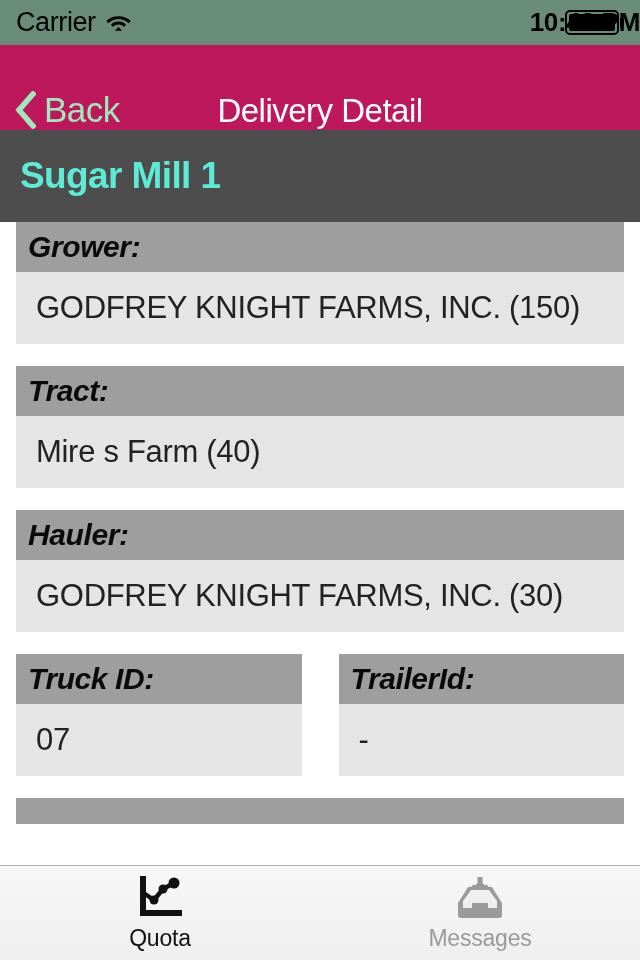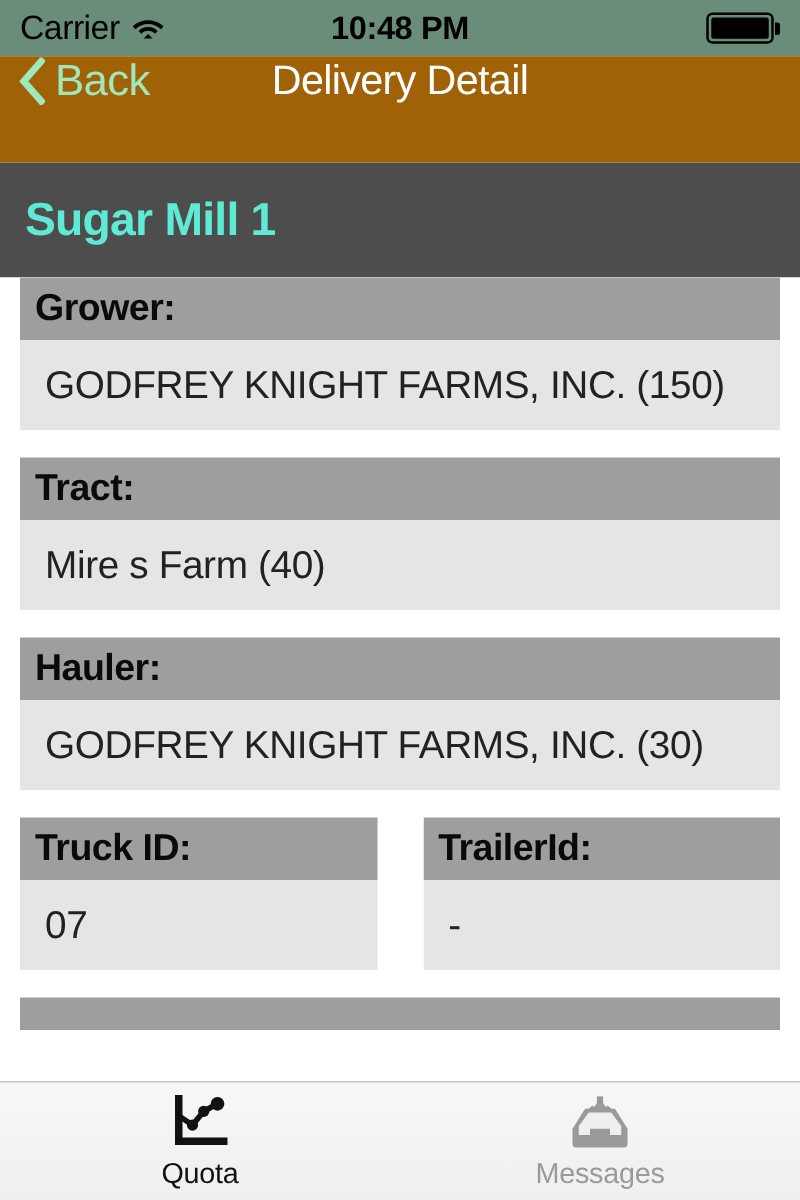--- a/index.html
+++ b/index.html
@@ -14,34 +14,34 @@
   
   .status-bar {
     height:45px; background:#6a8d79;
     display:flex; align-items:center; position:relative;
     padding:0 16px;
   }
   .status-left { display:flex; align-items:center; gap:9px; }
   .carrier-label { font-size:27px; color:#000; letter-spacing:-0.4px; }
   .wifi-icon { width:27px; height:21px; display:block; }
   .status-time {
-    position:absolute; left:0; right:0; text-align:center;
+    position:absolute; left:0; right:0; text-align:right;
     font-size:26px; font-weight:bold; color:#000; letter-spacing:-0.3px;
     pointer-events:none;
   }
   .status-right { margin-left:auto; display:flex; align-items:center; }
   .battery { width:54px; height:25px; border:2.5px solid #000; border-radius:5px;
              padding:2px; display:flex; align-items:center; }
   .battery-fill { background:#000; height:100%; border-radius:2px; }
   .battery-nub { width:4px; height:10px; background:#000; border-radius:0 2px 2px 0; margin-left:1.5px; }
 
   
   .nav-bar {
-    height:85px; background:#a16207;
-    display:flex; align-items:flex-start; position:relative;
+    height:85px; background:#be185d;
+    display:flex; align-items:flex-end; position:relative;
     padding:0 14px;
   }
   .back-button {
     display:flex; align-items:center; gap:8px; cursor:pointer; background:none; border:none;
   }
   .chevron-left { width:22px; height:38px; display:block; }
   .back-label { font-size:35px; color:#9fe8bb; letter-spacing:-0.5px; }
   .nav-title {
     position:absolute; left:0; right:0; text-align:center;
     font-size:33px; font-weight:normal; color:#fff; letter-spacing:-0.5px;
@@ -56,21 +56,21 @@
   .subtitle-text { font-size:37px; font-weight:bold; color:#5eead4; letter-spacing:-0.6px; }
 
   
   .content {
     position:absolute; top:222px; left:0; right:0; bottom:95px;
     background:#fff; overflow:hidden;
   }
   .field-card { margin:0 16px 22px 16px; }
   .field-header {
     background:#9e9e9e; height:50px;
-    display:flex; align-items:center; padding:0 12px;
+    display:flex; align-items:center; padding:0 12px;font-style:italic;
   }
   .field-label { font-size:30px; font-weight:bold; color:#0a0a0a; letter-spacing:-0.4px; }
   .field-value-box {
     background:#e5e5e5; min-height:72px;
     display:flex; align-items:center; padding:0 20px;
   }
   .field-value { font-size:31px; color:#222; letter-spacing:-0.3px; }
 
   .field-row { display:flex; gap:37px; margin:0 16px 22px 16px; }
   .field-row .field-card { flex:1; margin:0; }

